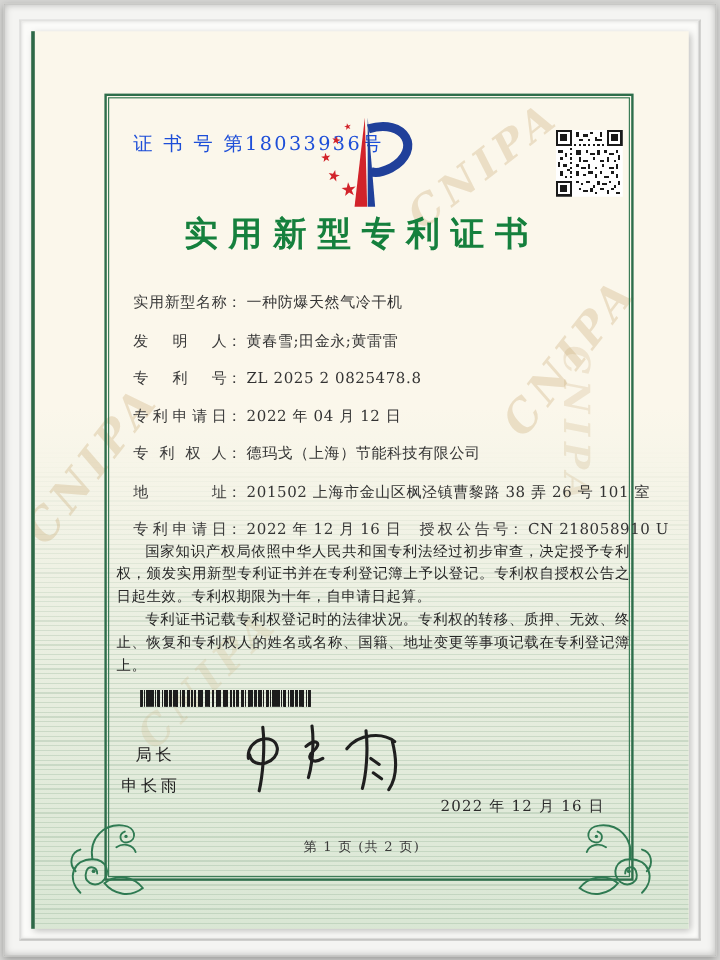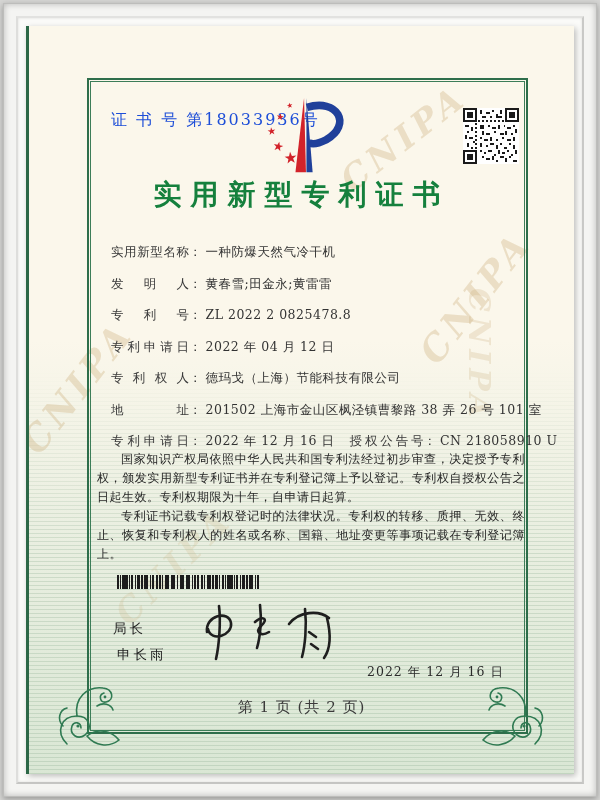--- a/index.html
+++ b/index.html
@@ -86,24 +86,24 @@
   
   .barcode{
     position:absolute;left:88px;top:549px;width:142px;height:14px;
     background-image:
       repeating-linear-gradient(90deg,#1c1c1c 0 1px,transparent 1px 3px),
       repeating-linear-gradient(90deg,#1c1c1c 0 2px,transparent 2px 7px),
       repeating-linear-gradient(90deg,#1c1c1c 0 1px,transparent 1px 5px);
   }
   
   .signer-title{position:absolute;left:84px;top:594px;font-size:13.5px;letter-spacing:3px;color:#222;font-family:"DejaVu Sans","Liberation Sans",sans-serif;}
-  .signer-name{position:absolute;left:88px;top:620px;font-size:13.5px;letter-spacing:3px;color:#222;font-family:"DejaVu Sans","Liberation Sans",sans-serif;}
+  .signer-name{position:absolute;left:72px;top:620px;font-size:13.5px;letter-spacing:3px;color:#222;font-family:"DejaVu Sans","Liberation Sans",sans-serif;}
   .signature{position:absolute;left:168px;top:576px;}
   .date{position:absolute;left:338px;top:638px;font-size:12.5px;color:#2b2b2b;letter-spacing:1px;}
-  .page-footer{position:absolute;left:0;right:0;top:672px;text-align:center;font-size:15px;color:#3a3a3a;letter-spacing:1px;}
+  .page-footer{position:absolute;left:0;right:0;top:672px;text-align:center;font-size:11px;color:#3a3a3a;letter-spacing:1px;}
   
   .orn{position:absolute;width:74px;height:74px;}
   .orn-bl{left:22px;top:652px;}
   .orn-br{left:448px;top:652px;transform:scaleX(-1);}
 </style>
 </head>
 <body>
 
 <div class="frame-outer">
   <div class="frame-mid">
@@ -237,21 +237,21 @@
       <span class="fvalue">一种防爆天然气冷干机</span>
     </div>
     <div class="frow">
       <span class="flabel">发明人</span>
       <span class="fcolon">：</span>
       <span class="fvalue">黄春雪;田金永;黄雷雷</span>
     </div>
     <div class="frow">
       <span class="flabel">专利号</span>
       <span class="fcolon">：</span>
-      <span class="fvalue">ZL 2022 2 0825478.8</span>
+      <span class="fvalue">ZL 2025 2 0825478.8</span>
     </div>
     <div class="frow">
       <span class="flabel">专利申请日</span>
       <span class="fcolon">：</span>
       <span class="fvalue">2022 年 04 月 12 日</span>
     </div>
     <div class="frow">
       <span class="flabel">专利权人</span>
       <span class="fcolon">：</span>
       <span class="fvalue">德玛戈（上海）节能科技有限公司</span>

